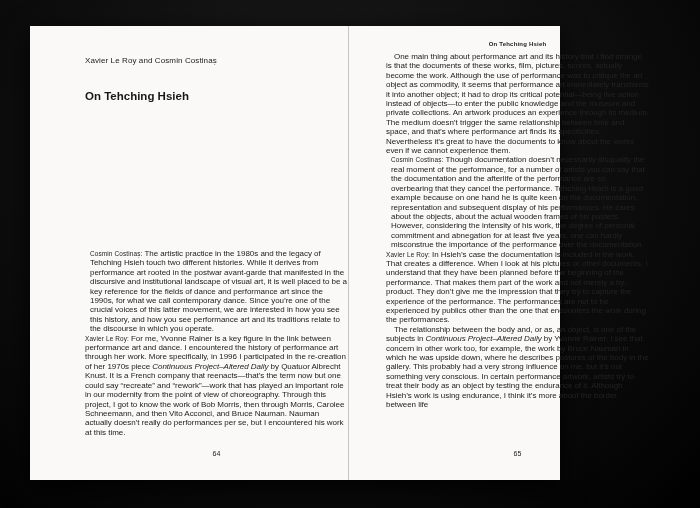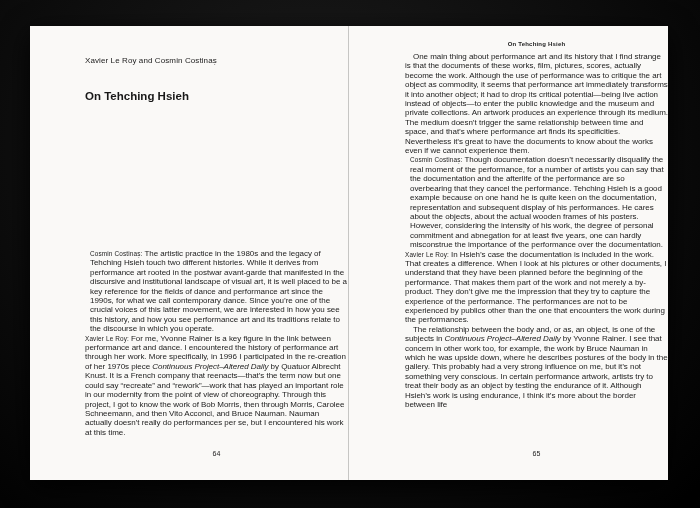--- a/index.html
+++ b/index.html
@@ -6,27 +6,27 @@
   body{
     width:700px;height:508px;overflow:hidden;
     font-family:"Liberation Sans","DejaVu Sans",sans-serif;
     background:#050505;
   }
   .stage{
     position:relative;width:700px;height:508px;
     background:radial-gradient(ellipse at 45% 30%, #1d1d1d 0%, #0c0c0c 60%, #000 100%);
   }
   .spread{
-    position:absolute;left:30px;top:26px;width:638px;height:454px;
+    position:absolute;left:30px;top:26px;width:530px;height:454px;
     background:#faf9f7;
     box-shadow:0 8px 26px rgba(0,0,0,0.9);
   }
   .page{position:absolute;top:0;height:100%;}
   .page.left{left:0;width:318px;}
-  .page.right{left:324px;width:319px;}
+  .page.right{left:305px;width:319px;}
   .gutter{
     position:absolute;left:318px;top:0;width:1px;height:100%;
     background:#c6c6c4;
   }
   .authors{
     position:absolute;left:55px;top:30px;
     font-size:8px;letter-spacing:0.1px;color:#222;white-space:nowrap;
   }
   .title{
     position:absolute;left:55px;top:64px;margin:0;

